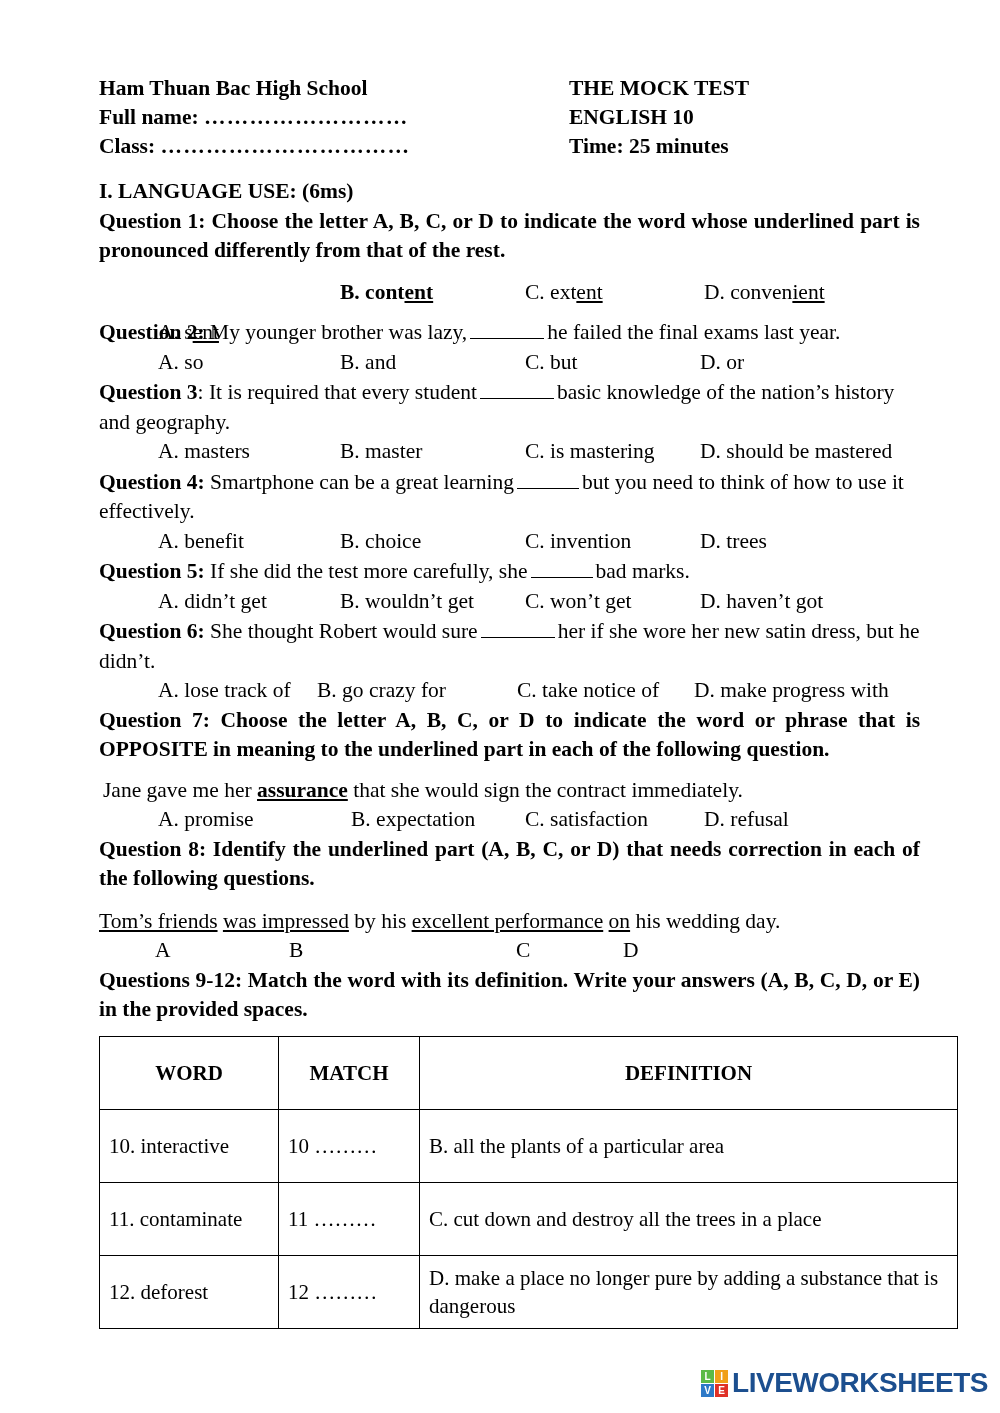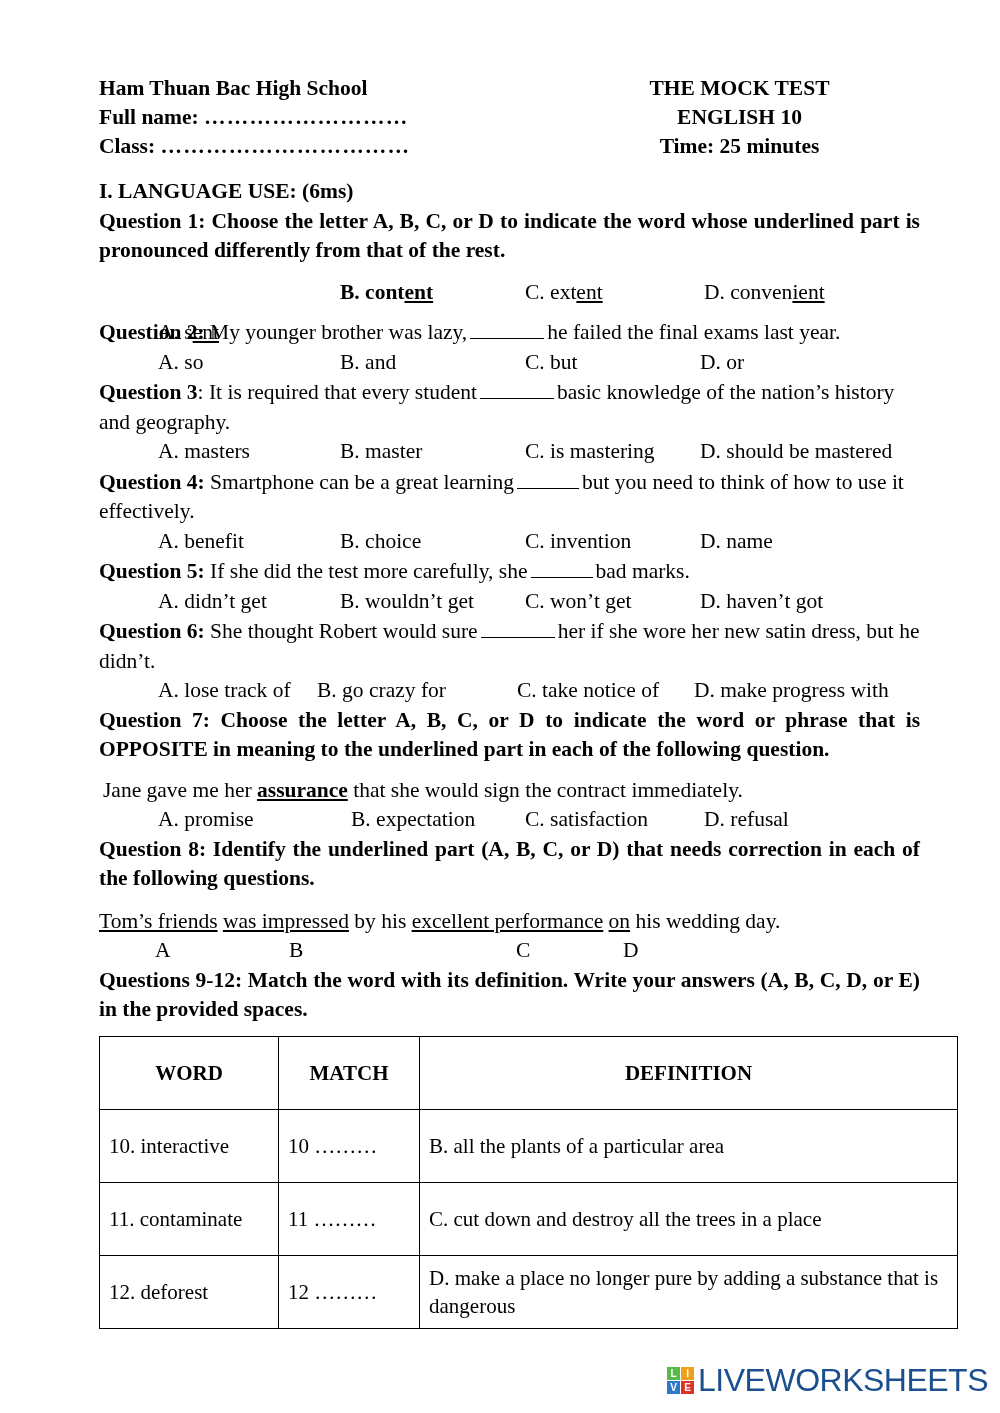--- a/index.html
+++ b/index.html
@@ -31,21 +31,20 @@
     flex-direction: row;
     align-items: flex-start;
     margin-bottom: 16px;
   }
   .hdr-left {
     width: 470px;
     flex: 0 0 auto;
   }
   .hdr-right {
     flex: 1 1 auto;
-    text-align: center;
     padding-right: 10px;
   }
   .hdr-line {
     font-size: 21.5px;
     font-weight: bold;
     line-height: 29px;
     white-space: nowrap;
   }
   .dots-inline {
     font-weight: bold;
@@ -198,22 +197,22 @@
     height: 13px;
     color: #ffffff;
     font-family: "Liberation Sans", sans-serif;
     font-size: 10px;
     font-weight: bold;
     line-height: 13px;
     text-align: center;
   }
   .lw-word {
     font-family: "Liberation Sans", sans-serif;
-    font-weight: normal;
-    font-size: 32px;
+    font-weight: bold;
+    font-size: 28px;
     letter-spacing: -0.5px;
     color: #1c4f8f;
     white-space: nowrap;
   }
 </style>
 </head>
 <body>
 
 <div class="page">
 
@@ -268,21 +267,21 @@
     <span class="opt d">D. should be mastered</span>
   </div>
 
   <div class="q-stem">
     <b>Question 4:</b><span> Smartphone can be a great learning</span><span class="blank sm"></span><span>but you need to think of how to use it effectively.</span>
   </div>
   <div class="opts">
     <span class="opt a">A. benefit</span>
     <span class="opt b">B. choice</span>
     <span class="opt c">C. invention</span>
-    <span class="opt d">D. name</span>
+    <span class="opt d">D. trees</span>
   </div>
 
   <div class="q-stem">
     <b>Question 5:</b><span> If she did the test more carefully, she</span><span class="blank sm"></span><span>bad marks.</span>
   </div>
   <div class="opts">
     <span class="opt a">A. didn’t get</span>
     <span class="opt b">B. wouldn’t get</span>
     <span class="opt c">C. won’t get</span>
     <span class="opt d">D. haven’t got</span>

